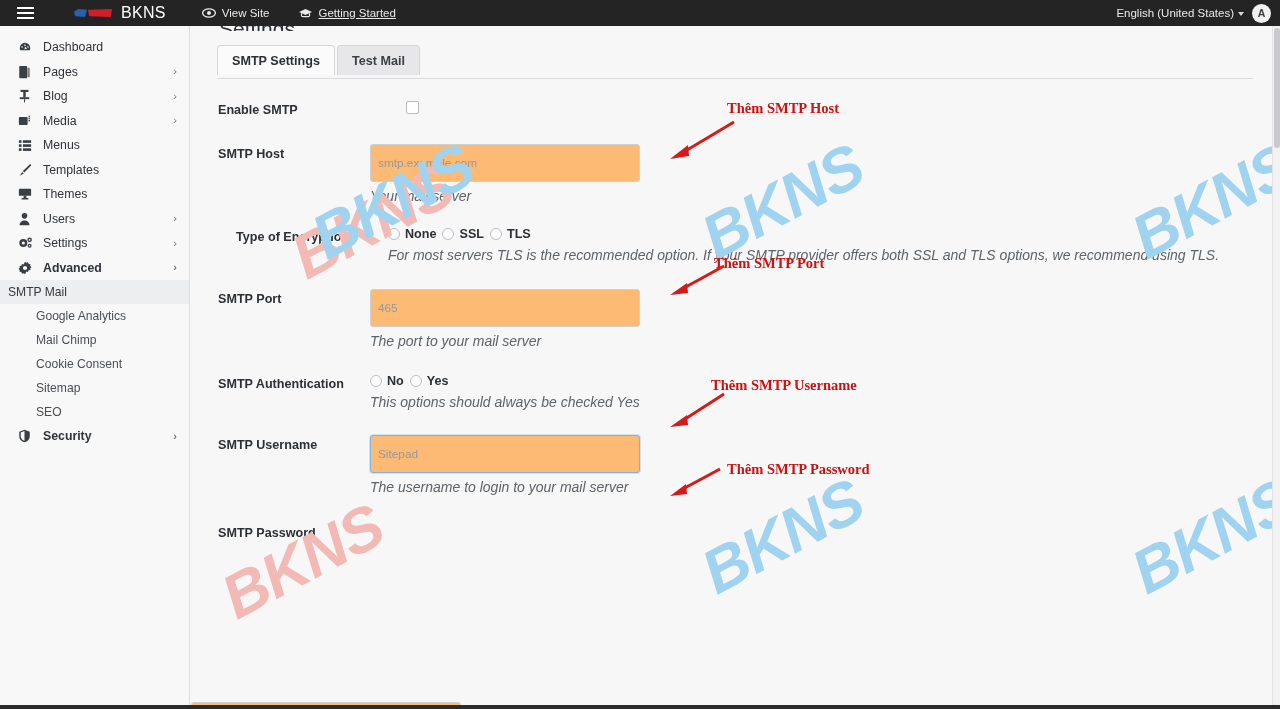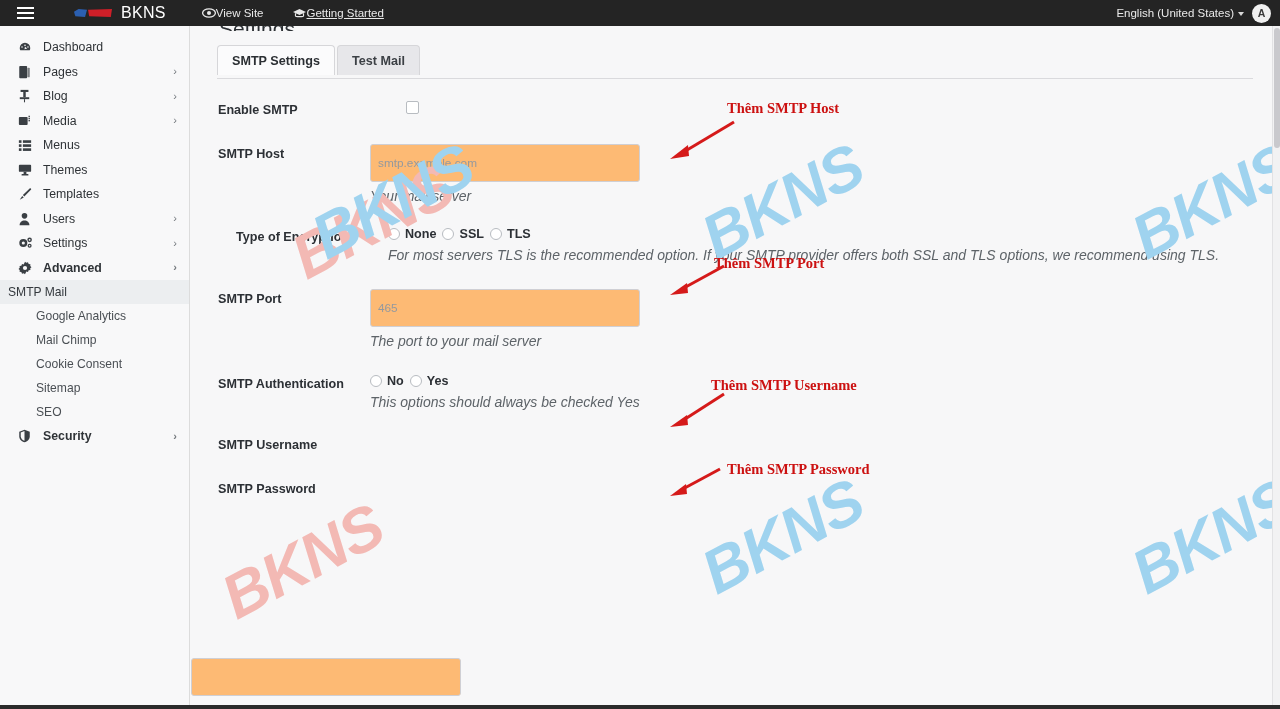--- a/index.html
+++ b/index.html
@@ -44,21 +44,21 @@
   }
   .brand-logo .lg-b {
     width: 24px; height: 8px; background: #cf1f28; margin-left: 1px;
     clip-path: polygon(0 10%, 100% 0, 95% 100%, 5% 90%);
   }
   .brand-name {
     margin-left: 9px; font-size: 16px; font-weight: 400;
     letter-spacing: .3px; color: #fff;
   }
   .top-link {
-    display: flex; align-items: center; 
+    display: flex; align-items: center; gap: 6px;
     font-size: 11.5px; color: #e9e9e9;
     margin-left: 36px; cursor: pointer;
   }
   .top-link svg { display:block; }
   .top-right {
     margin-left: auto; display: flex; align-items: center;
     gap: 8px; margin-right: 9px;
   }
   .lang { font-size: 11.5px; color: #e9e9e9; cursor: pointer; }
   .caret-d {
@@ -346,36 +346,36 @@
             <rect x="1" y="10.2" width="3" height="3" fill="#3a3f44"></rect>
             <rect x="5.6" y="10.2" width="9.4" height="3" fill="#3a3f44"></rect>
           </svg>
       </span>
       <span class="lbl">Menus</span>
     </div>
 
     <div class="nav-item">
       <span class="ico">
         <svg width="14" height="14" viewBox="0 0 16 16">
+            <path d="M13.6 1.4 5.6 9.2l1.6 1.6 7.8-8a1.1 1.1 0 0 0-1.4-1.4z" fill="#3a3f44"></path>
+            <path d="M4.8 10.2 2 14.6l4.6-2.6z" fill="#3a3f44"></path>
+          </svg>
+      </span>
+      <span class="lbl">Templates</span>
+    </div>
+
+    <div class="nav-item">
+      <span class="ico">
+        <svg width="14" height="14" viewBox="0 0 16 16">
             <rect x="1" y="2" width="14" height="8" rx="1" fill="#3a3f44"></rect>
             <rect x="6.4" y="10" width="3.2" height="2.6" fill="#3a3f44"></rect>
             <rect x="4" y="12.6" width="8" height="1.8" rx=".8" fill="#3a3f44"></rect>
           </svg>
       </span>
       <span class="lbl">Themes</span>
-    </div>
-
-    <div class="nav-item">
-      <span class="ico">
-        <svg width="14" height="14" viewBox="0 0 16 16">
-            <path d="M13.6 1.4 5.6 9.2l1.6 1.6 7.8-8a1.1 1.1 0 0 0-1.4-1.4z" fill="#3a3f44"></path>
-            <path d="M4.8 10.2 2 14.6l4.6-2.6z" fill="#3a3f44"></path>
-          </svg>
-      </span>
-      <span class="lbl">Templates</span>
     </div>
 
     <div class="nav-item">
       <span class="ico">
         <svg width="13" height="14" viewBox="0 0 14 16">
             <circle cx="7" cy="4.4" r="3.2" fill="#3a3f44"></circle>
             <path d="M1.4 15c0-3.2 2.5-5.2 5.6-5.2s5.6 2 5.6 5.2z" fill="#3a3f44"></path>
           </svg>
       </span>
       <span class="lbl">Users</span>
@@ -511,20 +511,24 @@
               <span class="rdo"></span>
               <span class="rdo-lbl">Yes</span>
             </span>
           </div>
           <div class="help">This options should always be checked Yes</div>
         </div>
       </div>
 
       <div class="row" style="margin-top:22px;">
         <div class="flabel">SMTP Username</div>
+        <div class="fctl">
+          <input class="tin focused" type="text" placeholder="Sitepad" style="">
+          <div class="help">The username to login to your mail server</div>
+        </div>
       </div>
 
       <div class="row" style="margin-top:25px;flex-direction:column;">
         <div class="flabel">SMTP Password</div>
         <div class="fctl">
           <input class="tin" type="password" placeholder="" style="">
           <div class="help" style="max-width:845px;margin-top:40px;">The SMTP Password to login to your mail server. The saved password is not shown for security reasons. You need enter it every time you update the settings.</div>
         </div>
       </div>
 

